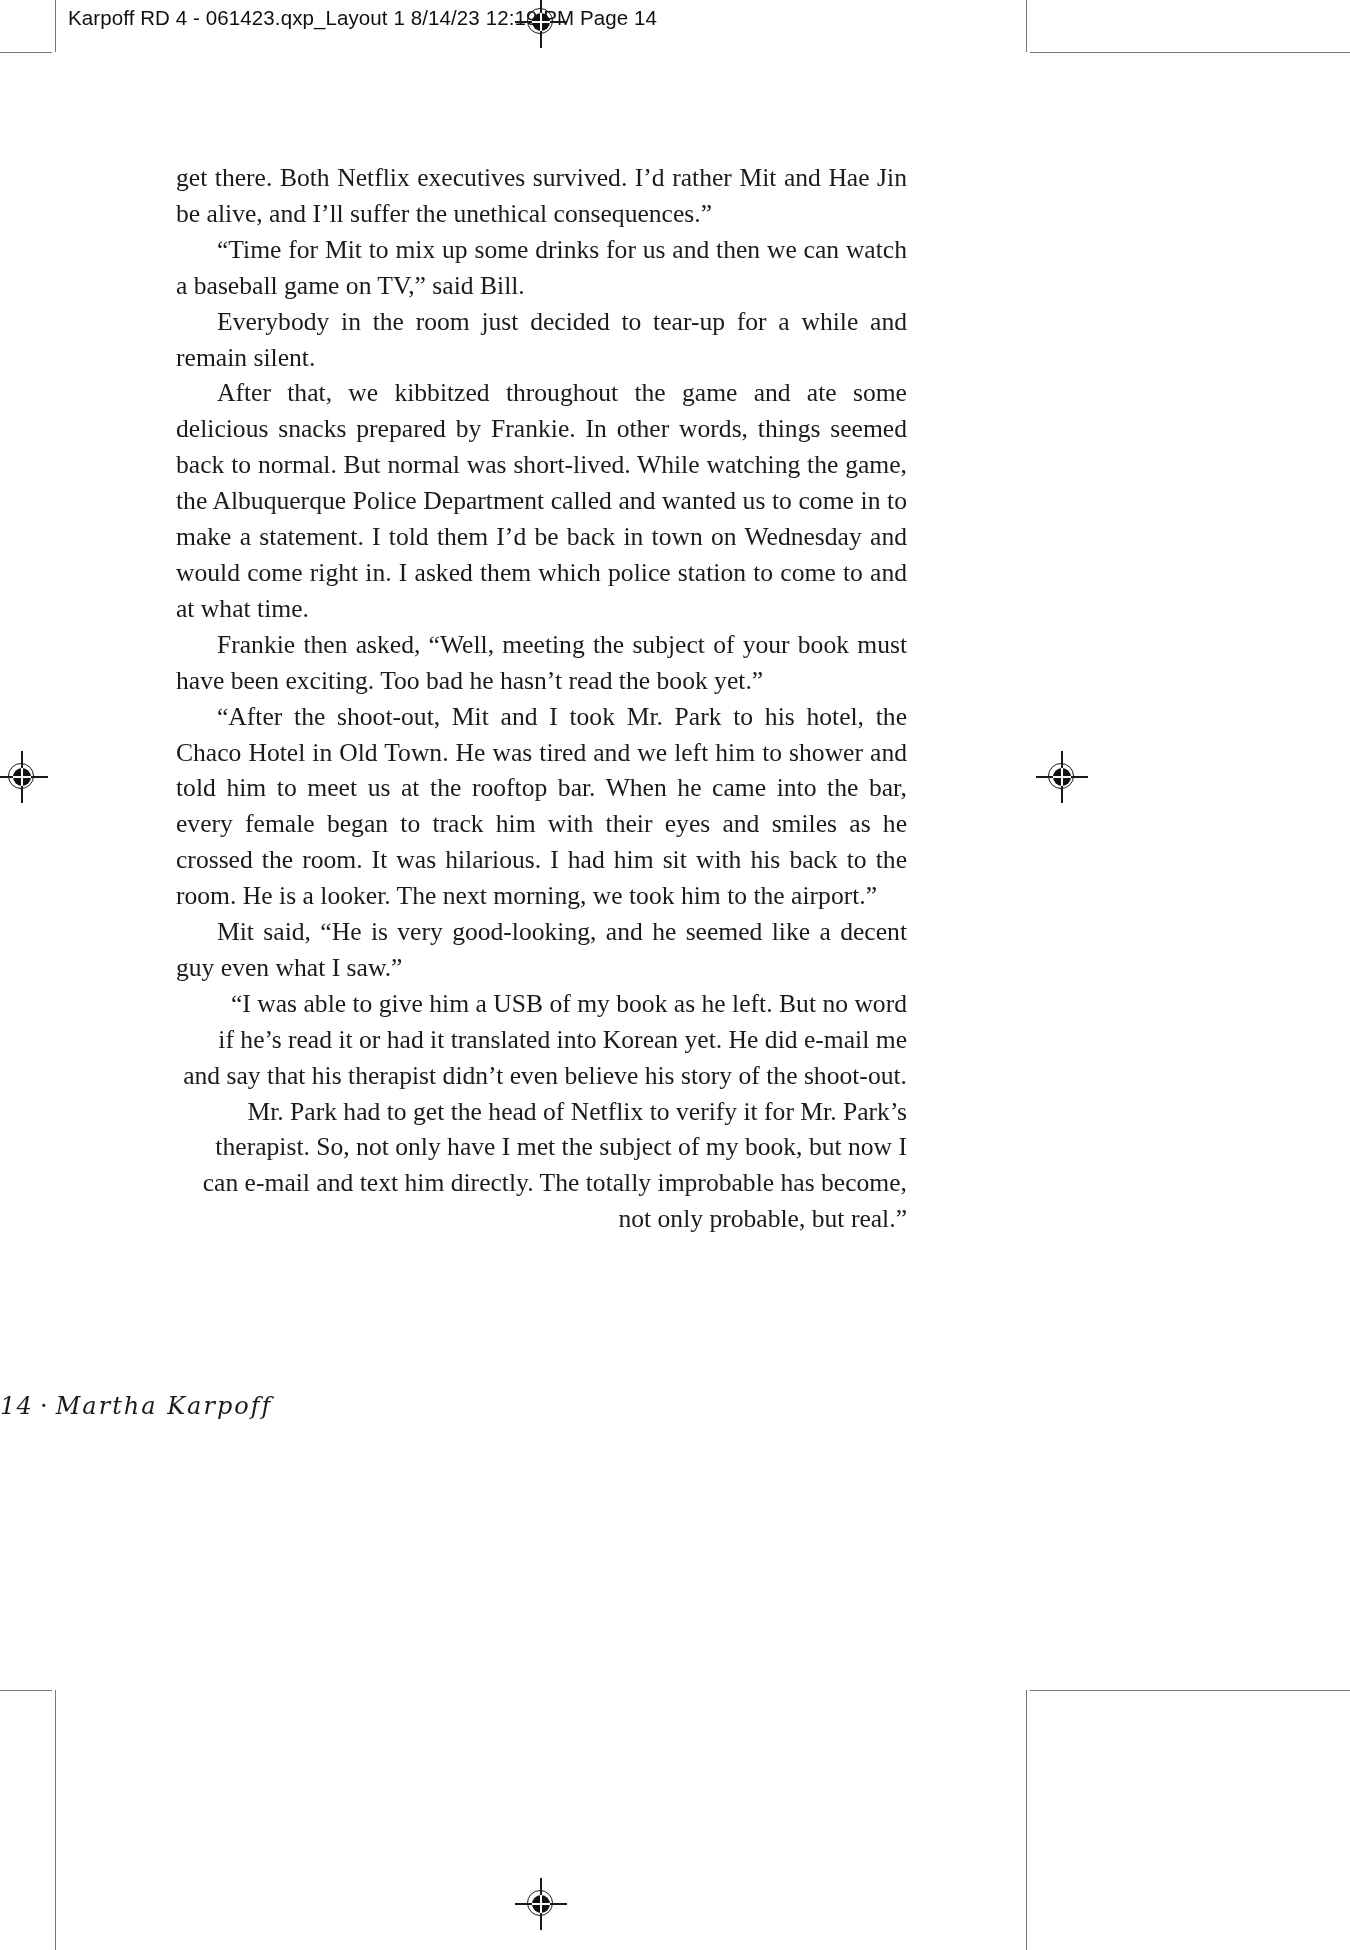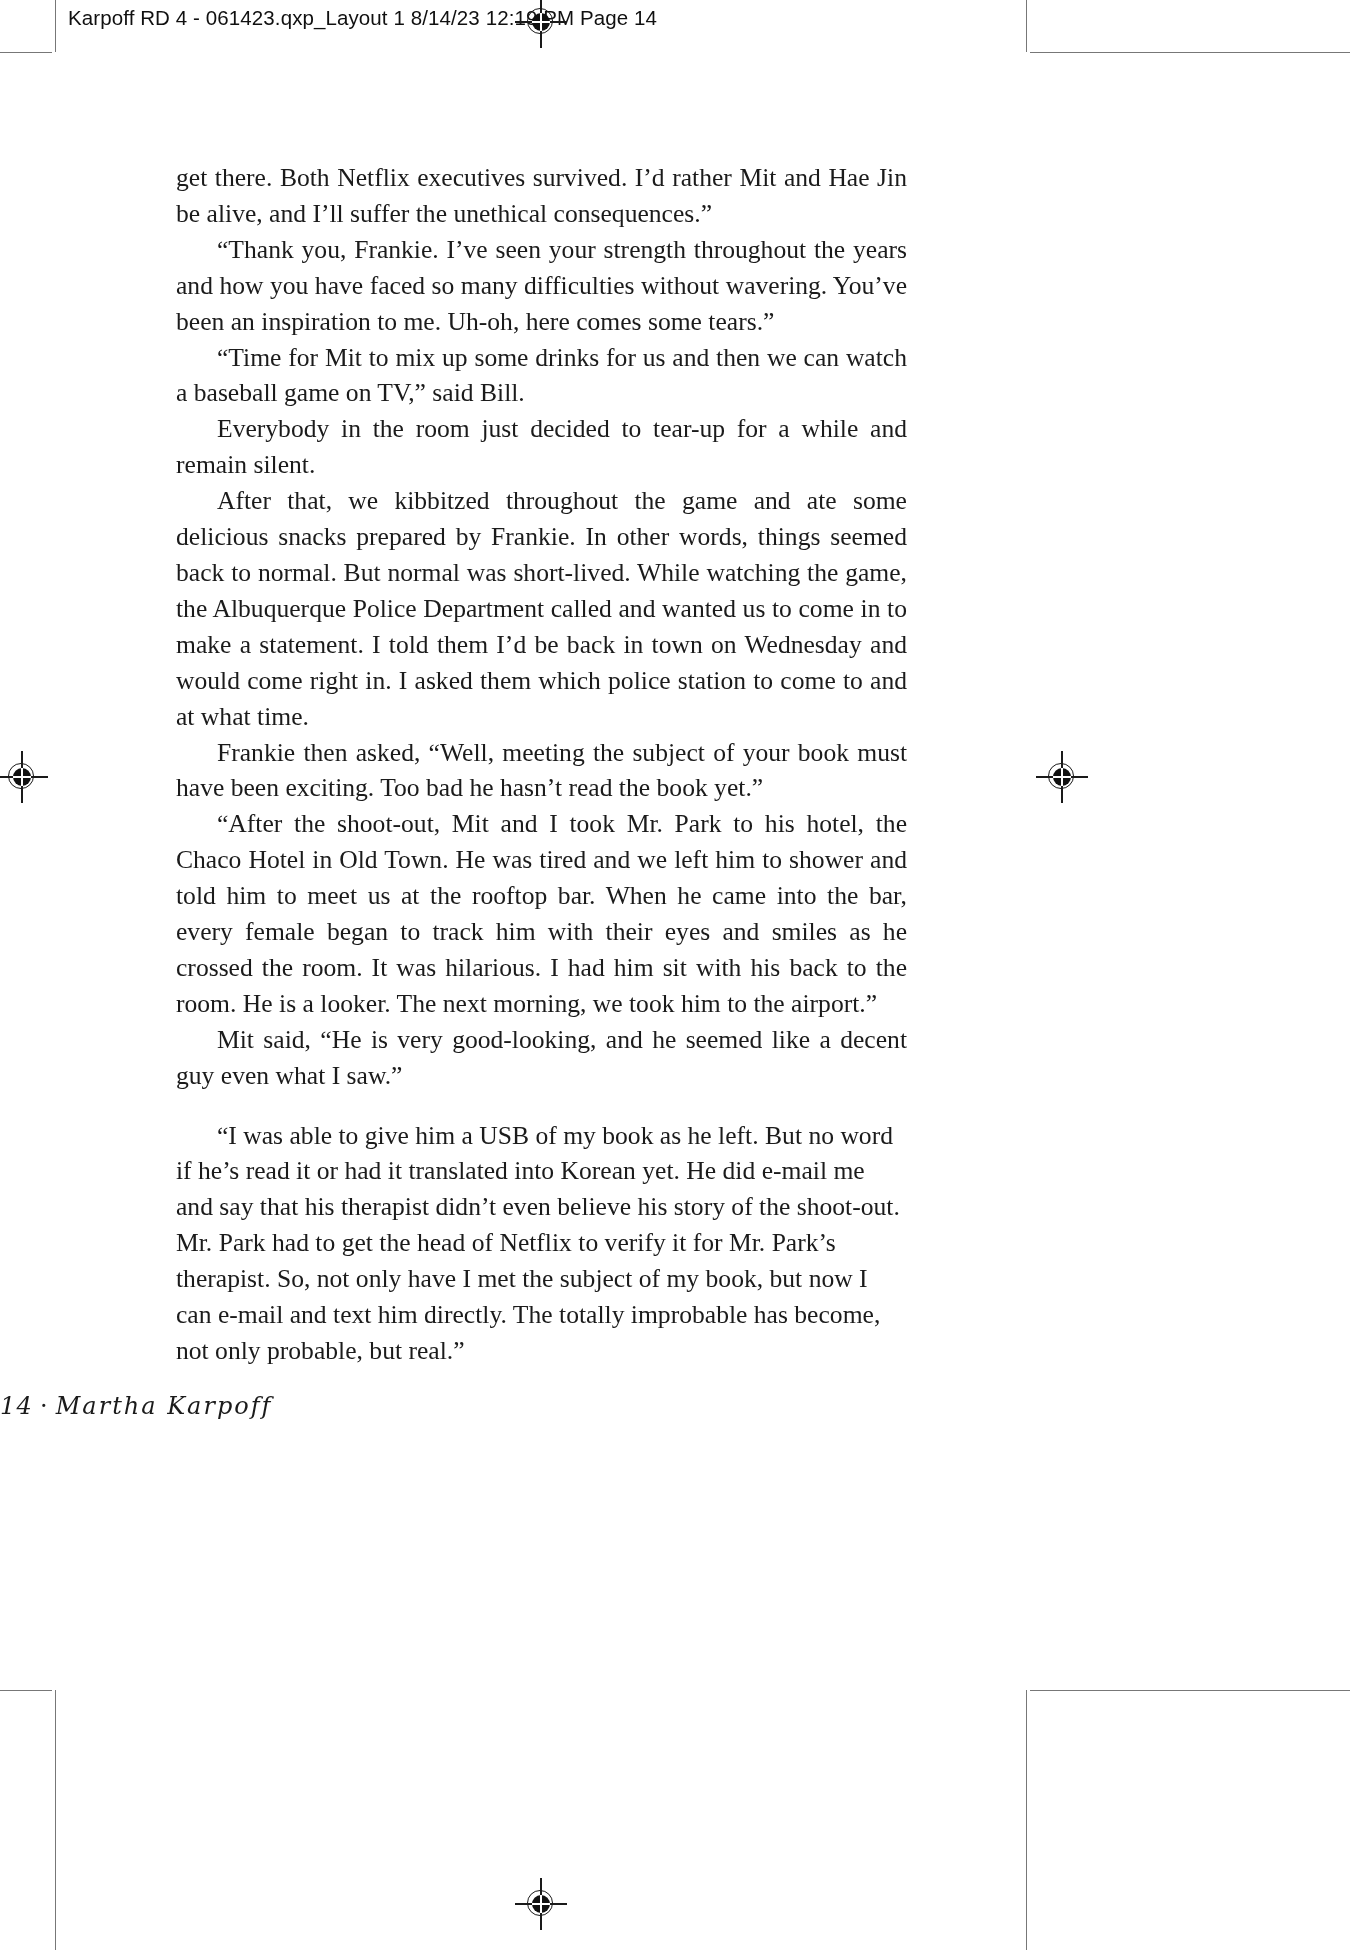--- a/index.html
+++ b/index.html
@@ -105,22 +105,21 @@
     color: #1b1b1b;
     text-align: justify;
     text-indent: 0;
     -webkit-hyphens: none;
     hyphens: none;
   }
   .page-body p.indent {
     text-indent: 41px;
   }
   .page-body p:last-child {
-    text-align: left;
-    margin-top: 24px;
+    text-align: right;
   }
   .page-body p.justify-last {
     text-align: justify;
   }
 
   
   .folio {
     position: absolute;
     left: 0;
     top: 1392px;
@@ -186,21 +185,20 @@
   <div class="cross-h"></div>
     <div class="cross-v"></div>
   <div class="ring"></div>
     <div class="core"></div>
   <div class="notch h"></div>
     <div class="notch v"></div>
 </div>
 
 <div class="page-body">
   <p>get there. Both Netflix executives survived. I’d rather Mit and Hae Jin be alive, and I’ll suffer the unethical consequences.”</p>
-  <p class="indent">“Thank you, Frankie. I’ve seen your strength throughout the years and how you have faced so many difficulties without wavering. You’ve been an inspiration to me. Uh-oh, here comes some tears.”</p>
   <p class="indent">“Time for Mit to mix up some drinks for us and then we can watch a baseball game on TV,” said Bill.</p>
   <p class="indent justify-last">Everybody in the room just decided to tear-up for a while and remain silent.</p>
   <p class="indent">After that, we kibbitzed throughout the game and ate some delicious snacks prepared by Frankie. In other words, things seemed back to normal. But normal was short-lived. While watching the game, the Albuquerque Police Department called and wanted us to come in to make a statement. I told them I’d be back in town on Wednesday and would come right in. I asked them which police station to come to and at what time.</p>
   <p class="indent">Frankie then asked, “Well, meeting the subject of your book must have been exciting. Too bad he hasn’t read the book yet.”</p>
   <p class="indent">“After the shoot-out, Mit and I took Mr. Park to his hotel, the Chaco Hotel in Old Town. He was tired and we left him to shower and told him to meet us at the rooftop bar. When he came into the bar, every female began to track him with their eyes and smiles as he crossed the room. It was hilarious. I had him sit with his back to the room. He is a looker. The next morning, we took him to the airport.”</p>
   <p class="indent">Mit said, “He is very good-looking, and he seemed like a decent guy even what I saw.”</p>
   <p class="indent">“I was able to give him a USB of my book as he left. But no word if he’s read it or had it translated into Korean yet. He did e-mail me and say that his therapist didn’t even believe his story of the shoot-out. Mr. Park had to get the head of Netflix to verify it for Mr. Park’s therapist. So, not only have I met the subject of my book, but now I can e-mail and text him directly. The totally improbable has become, not only probable, but real.”</p>
 </div>
 
 <div class="folio">

